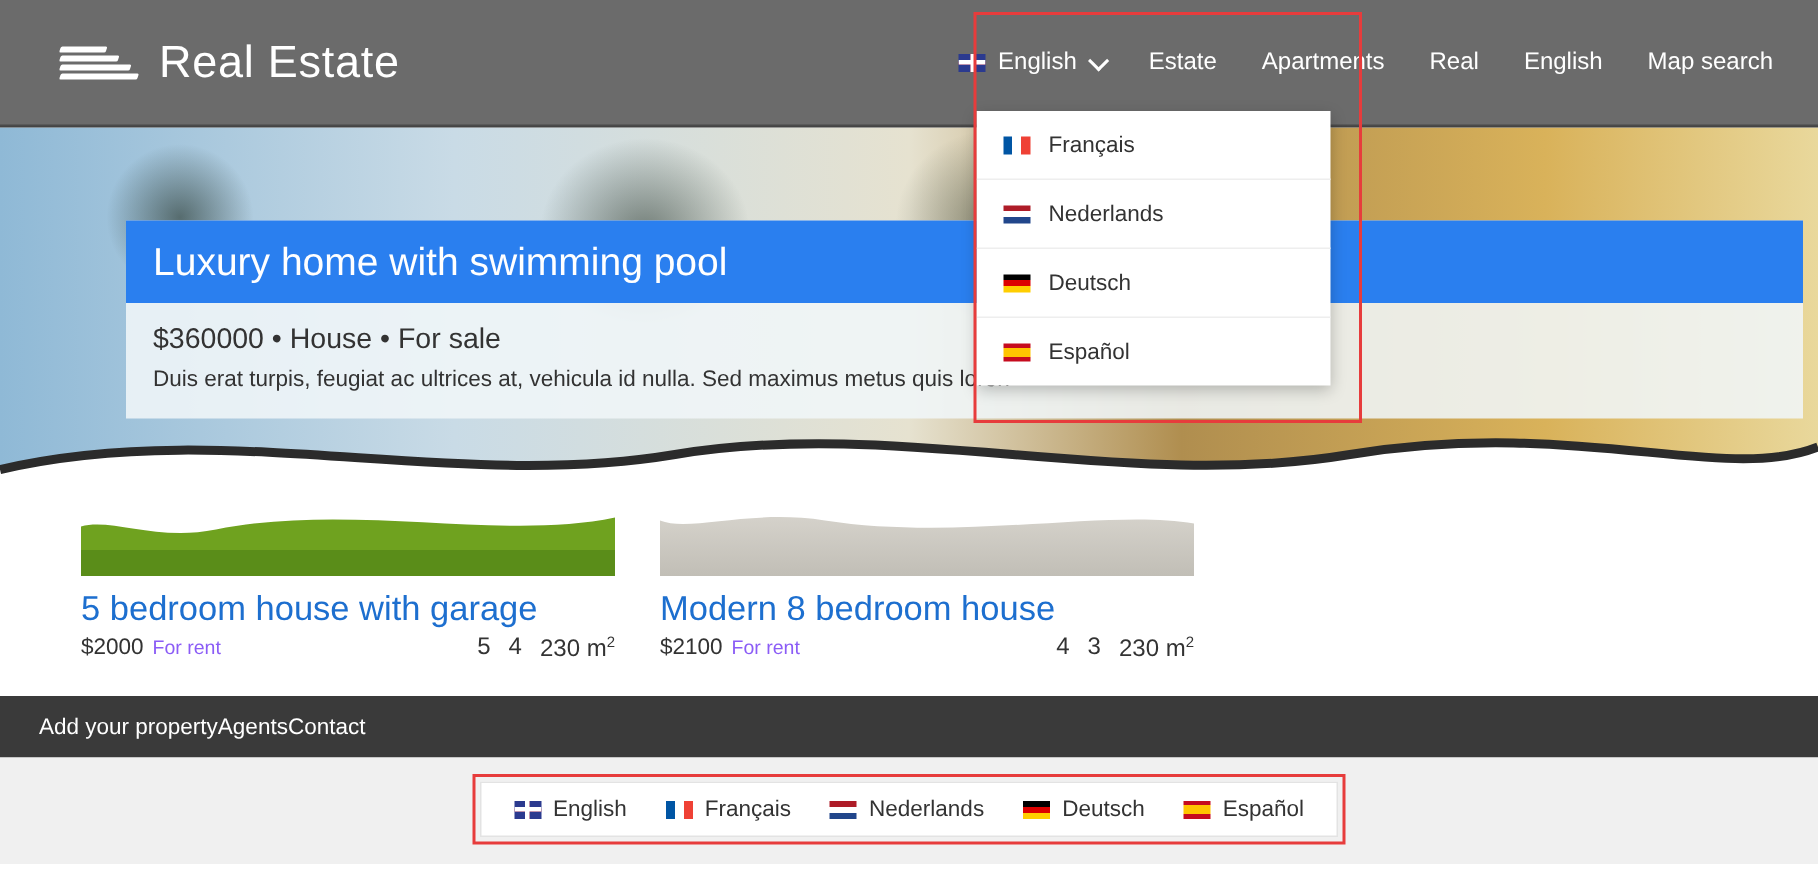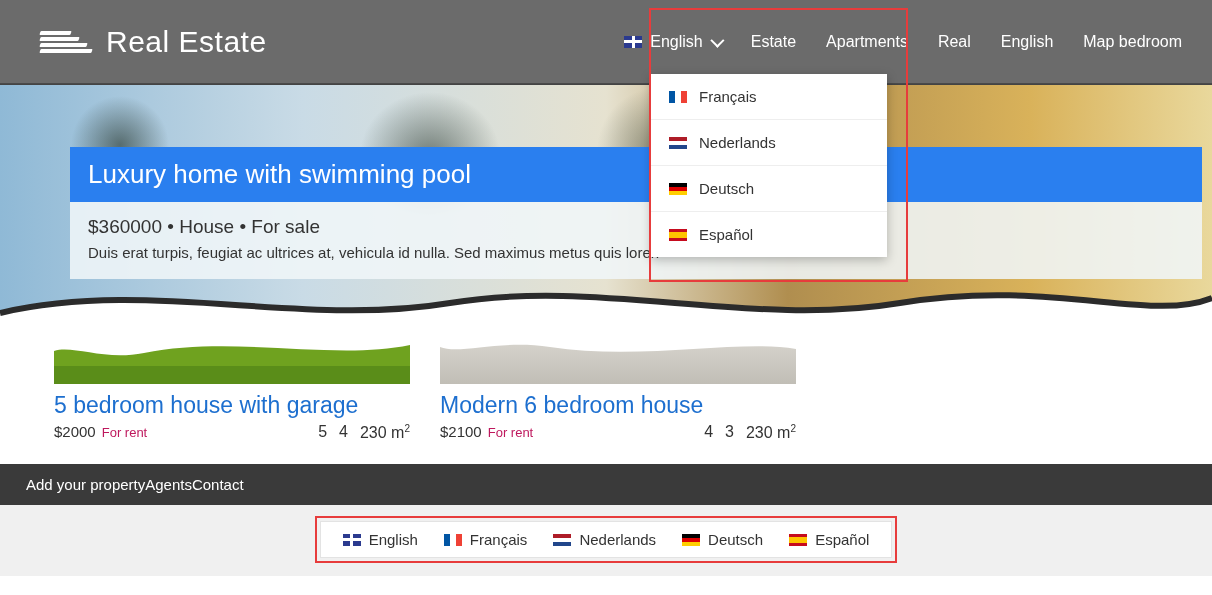--- a/index.html
+++ b/index.html
@@ -56,42 +56,42 @@
   }
   .hero::after { 
     content:""; position:absolute; inset:0;
     background:
       radial-gradient(70px 70px at 120px 60px, rgba(34,48,38,.6),transparent 70%),
       radial-gradient(100px 90px at 430px 70px, rgba(34,48,38,.55),transparent 70%),
       radial-gradient(90px 90px at 660px 65px, rgba(34,48,38,.45),transparent 70%);
     z-index:0;
   }
   .hero-panel {
-    position:absolute; left:70px; top:62px; right:10px;
+    position:absolute; left:84px; top:62px; right:10px;
     background: rgba(240,246,248,.88); z-index:5; padding-bottom:18px;
   }
   .hero-title {
     background:#2a7fef; color:#fff; font-size:26px; font-weight:400;
     padding:12px 18px;
   }
   .hero-meta { padding:14px 18px 6px; font-size:19px; color:#333;}
   .hero-desc { padding:0 18px; font-size:15px; color:#333;}
   
   .wave { position:absolute; bottom:-1px; left:0; right:0; height:60px; z-index:6;}
   .wave svg { width:100%; height:100%; display:block;}
   
   .listings { display:flex; gap:30px; padding:8px 54px 22px; align-items:flex-start;}
   .card { width:356px; }
   .thumb { height:44px; width:100%; background:#eee; overflow:hidden; position:relative;}
   .thumb-grass { background: linear-gradient(#6fa21f 0 60%,#5a8d19 60% 100%);}
   .thumb-stone { background: linear-gradient(#d7d4cd,#c1beb6);}
   .wave2 { position:absolute; top:-1px; left:0; right:0; height:20px;}
   .card-title { color:#1d6fcf; font-size:23px; font-weight:400; margin:8px 0 4px;}
   .card-row { display:flex; align-items:baseline; gap:6px; font-size:15px; color:#333;}
-  .card-row .muted{ font-size:13px; color:#be185d;}
+  .card-row .muted{ font-size:13px; color:#8b5cf6;}
   .stats { margin-left:auto; display:flex; gap:12px; color:#333; font-size:16px;}
   .stats .m2 { white-space:nowrap;}
   .stats sup{font-size:10px;}
   
   .footer-dark { background:#3a3a3a; color:#fff; padding:12px 26px; display:flex; font-size:15px;}
   .footer-dark span{cursor:pointer;}
   
   .footer-light { background:#f0f0f0; padding:16px 0 18px; display:flex; justify-content:center;}
   .lang-bar {
     background:#fff; border:1px solid #e3e3e3; display:flex; gap:26px;
@@ -120,21 +120,21 @@
   <nav class="nav">
     <div class="nav-item lang-trigger">
       <span class="flag flag-gb"></span>
       <span>English</span>
       <span class="chev"></span>
     </div>
     <span class="nav-item">Estate</span>
     <span class="nav-item">Apartments</span>
     <span class="nav-item">Real</span>
     <span class="nav-item">English</span>
-    <span class="nav-item">Map bedroom</span>
+    <span class="nav-item">Map search</span>
   </nav>
 </header>
 
 <div class="lang-dropdown">
   <div class="ditem">
     <span class="flag flag-fr"></span>
     <span>Français</span>
   </div>
   <div class="ditem">
     <span class="flag flag-nl"></span>
@@ -181,21 +181,21 @@
         <span class="m2"><span>230 m</span><sup>2</sup></span>
       </span>
     </div>
   </div>
   <div class="card">
     <div class="thumb thumb-stone">
       <div class="wave2"><svg viewBox="0 0 356 20" preserveAspectRatio="none">
             <path d="M0,0 L356,0 L356,10 C300,0 200,22 110,8 C60,0 20,16 0,8 Z" fill="#fff"></path>
           </svg></div>
     </div>
-    <h3 class="card-title">Modern 6 bedroom house</h3>
+    <h3 class="card-title">Modern 8 bedroom house</h3>
     <div class="card-row">
       <span>$2100</span>
       <span class="muted">For rent</span>
       <span class="stats">
         <span>4</span>
         <span>3</span>
         <span class="m2"><span>230 m</span><sup>2</sup></span>
       </span>
     </div>
   </div>

